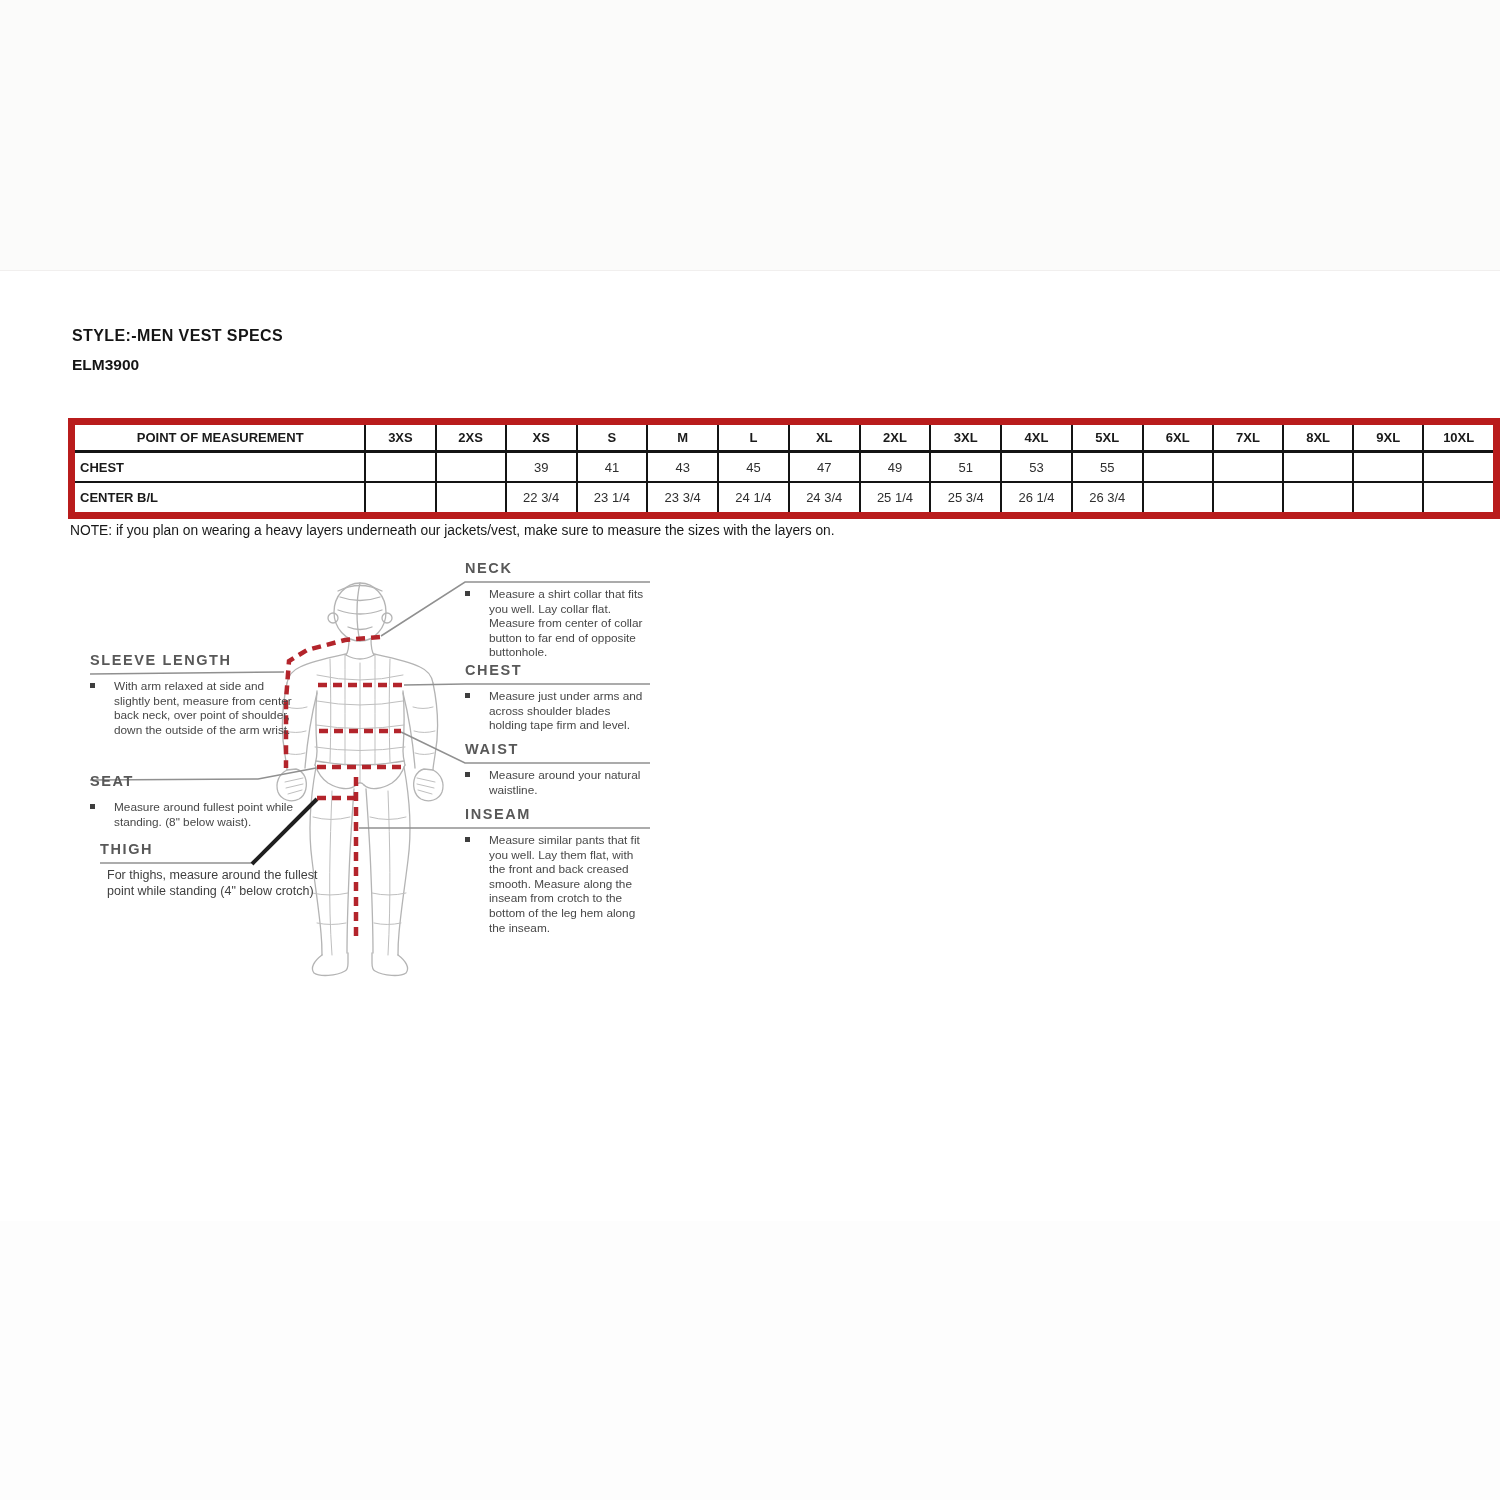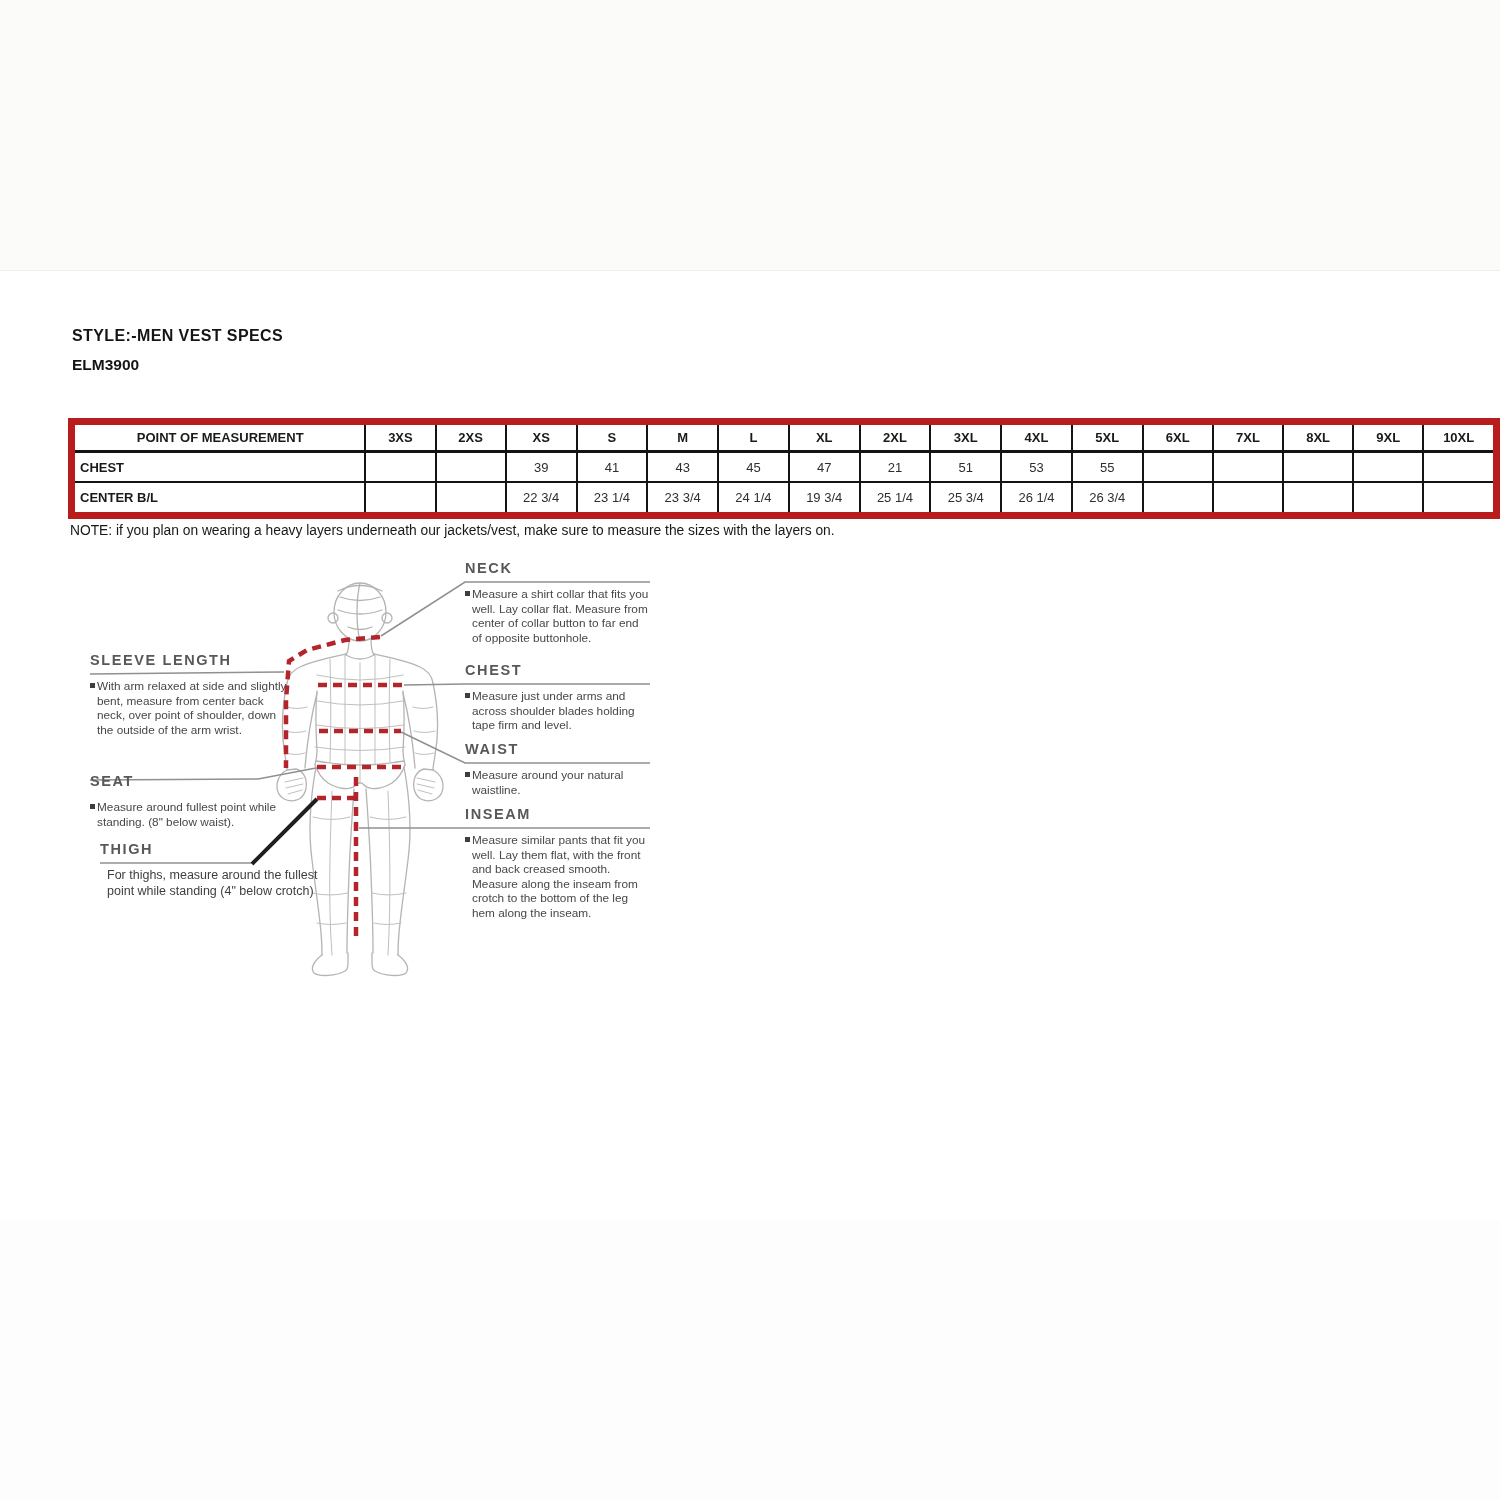--- a/index.html
+++ b/index.html
@@ -24,21 +24,21 @@
   table.size td.lbl{font-weight:700;}
   table.size td.val{font-weight:400;color:#2e2e2e;text-align:center;}
   table.size tr.r1 td{height:28px;}
   table.size tr.r2 td{height:29px;}
 
   
   .guide{position:absolute;left:60px;top:555px;width:660px;height:470px;}
   .guide svg{position:absolute;left:0;top:0;}
   .sec{position:absolute;}
   .sec .h{font-size:14.5px;font-weight:700;letter-spacing:1.6px;color:#585858;line-height:20px;white-space:nowrap;}
-  .sec .d{margin-top:9px;display:flex;gap:2px;font-size:11.8px;line-height:14.6px;color:#474747;}
+  .sec .d{margin-top:9px;display:flex;gap:19px;font-size:11.8px;line-height:14.6px;color:#474747;}
   .sec .b{flex:none;width:5px;height:5px;background:#3e3e3e;margin-top:4px;}
   .sec .t{flex:1;}
   .sec-neck{left:405px;top:3px;width:186px;}
   .sec-chest{left:405px;top:105px;width:186px;}
   .sec-waist{left:405px;top:184px;width:186px;}
   .sec-inseam{left:405px;top:249px;width:186px;}
   .sec-sleeve{left:30px;top:95px;width:204px;}
   .sec-seat{left:30px;top:216px;width:204px;}
   .sec-thigh{left:40px;top:284px;width:232px;}
   .sec-thigh .d{font-size:12.5px;line-height:15.6px;padding-left:7px;color:#3f3f3f;}
@@ -75,39 +75,39 @@
   </tr>
   <tr class="r1">
     <td class="c0 lbl">CHEST</td>
     <td class="cs val"></td>
     <td class="cs val"></td>
     <td class="cs val">39</td>
     <td class="cs val">41</td>
     <td class="cs val">43</td>
     <td class="cs val">45</td>
     <td class="cs val">47</td>
-    <td class="cs val">21</td>
+    <td class="cs val">49</td>
     <td class="cs val">51</td>
     <td class="cs val">53</td>
     <td class="cs val">55</td>
     <td class="cs val"></td>
     <td class="cs val"></td>
     <td class="cs val"></td>
     <td class="cs val"></td>
     <td class="cs val"></td>
   </tr>
   <tr class="r2">
     <td class="c0 lbl">CENTER B/L</td>
     <td class="cs val"></td>
     <td class="cs val"></td>
     <td class="cs val">22 3/4</td>
     <td class="cs val">23 1/4</td>
     <td class="cs val">23 3/4</td>
     <td class="cs val">24 1/4</td>
-    <td class="cs val">19 3/4</td>
+    <td class="cs val">24 3/4</td>
     <td class="cs val">25 1/4</td>
     <td class="cs val">25 3/4</td>
     <td class="cs val">26 1/4</td>
     <td class="cs val">26 3/4</td>
     <td class="cs val"></td>
     <td class="cs val"></td>
     <td class="cs val"></td>
     <td class="cs val"></td>
     <td class="cs val"></td>
   </tr>

